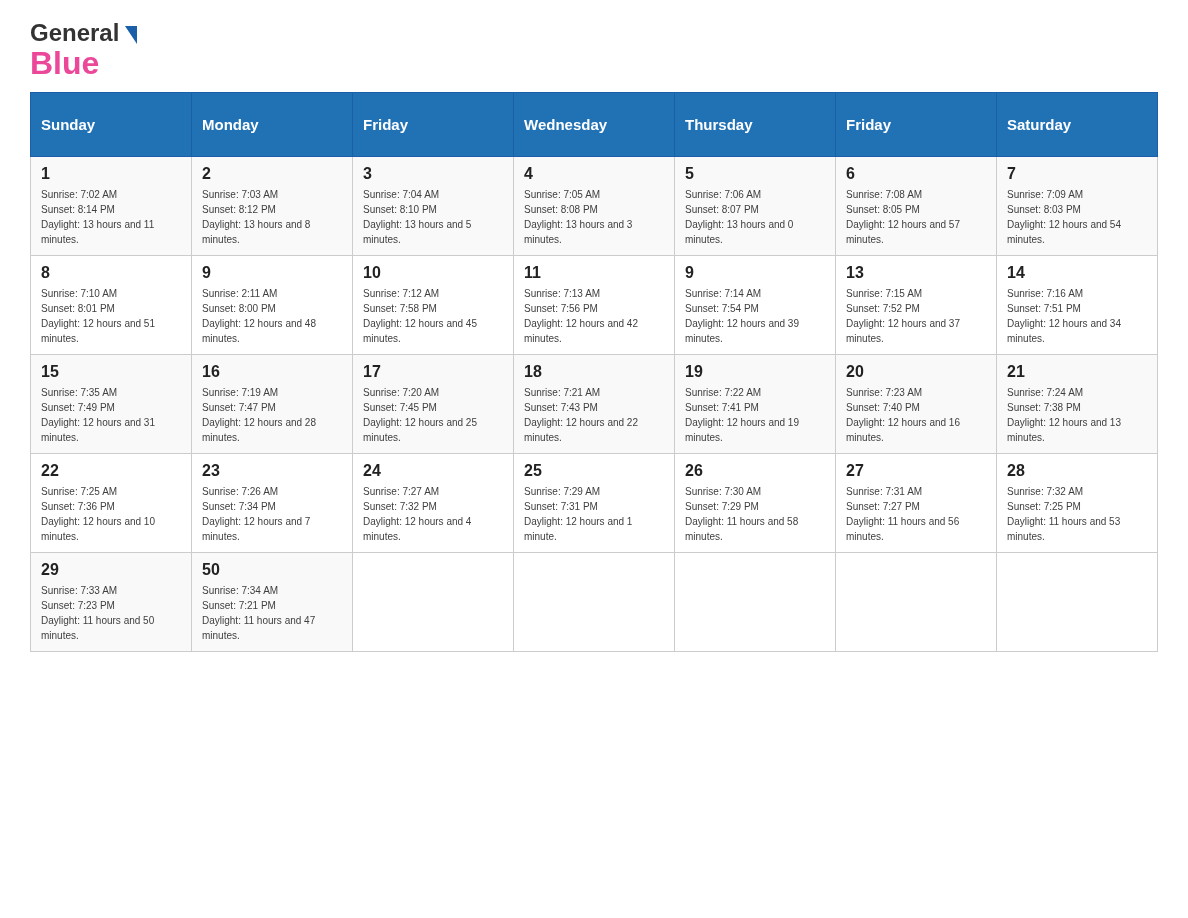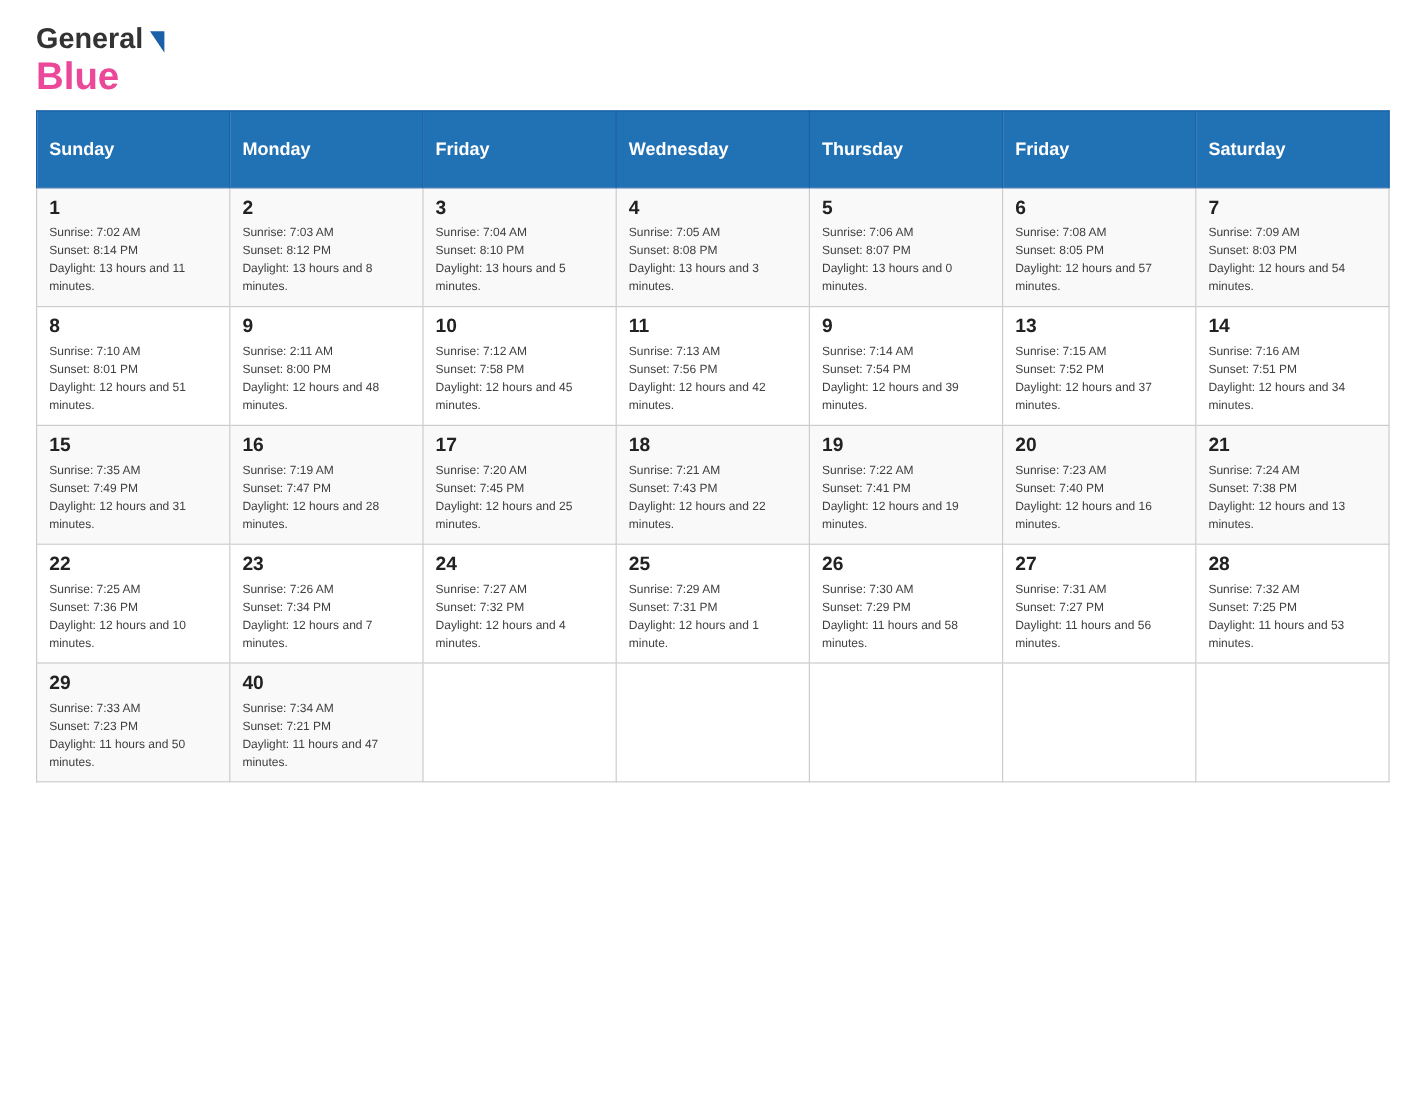--- a/index.html
+++ b/index.html
@@ -354,21 +354,21 @@
       <tr>
         <td>
         <span class="day-num">29</span>
         <div class="day-info">
           <span>Sunrise: 7:33 AM</span><br>
           <span>Sunset: 7:23 PM</span><br>
           <span>Daylight: 11 hours and 50 minutes.</span>
         </div>
       </td>
         <td>
-        <span class="day-num">40</span>
+        <span class="day-num">50</span>
         <div class="day-info">
           <span>Sunrise: 7:34 AM</span><br>
           <span>Sunset: 7:21 PM</span><br>
           <span>Daylight: 11 hours and 47 minutes.</span>
         </div>
       </td>
         <td class="empty-cell">&nbsp;</td>
         <td class="empty-cell">&nbsp;</td>
         <td class="empty-cell">&nbsp;</td>
         <td class="empty-cell">&nbsp;</td>

